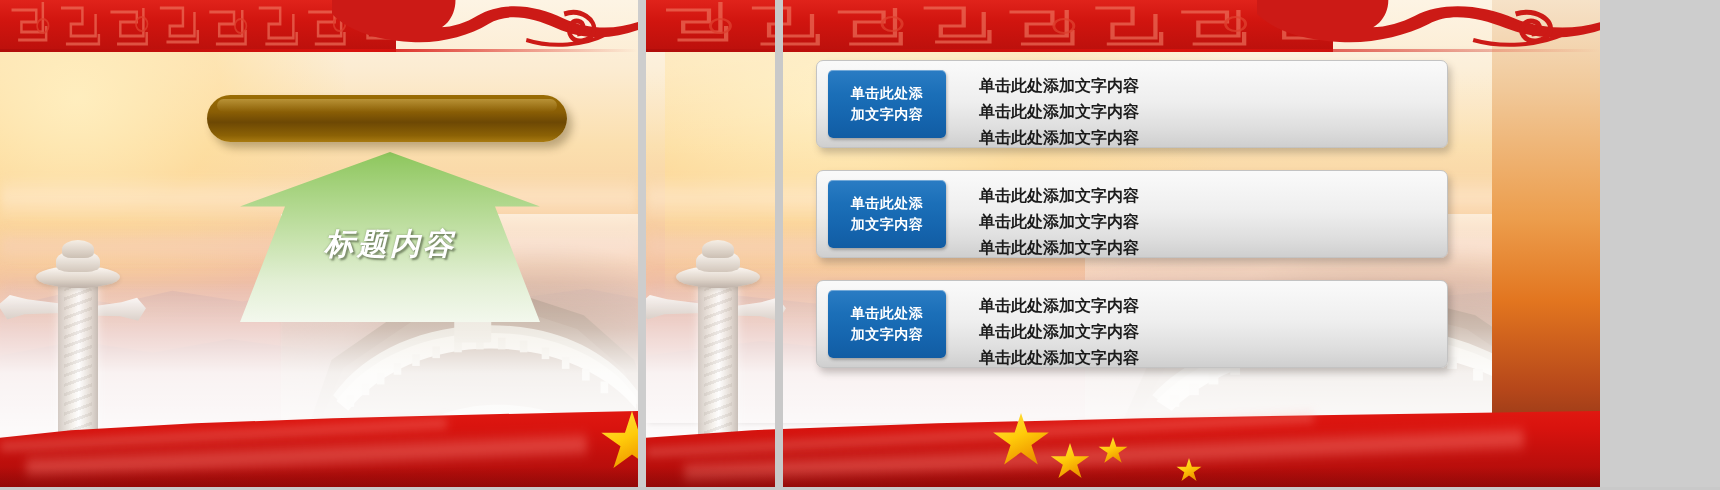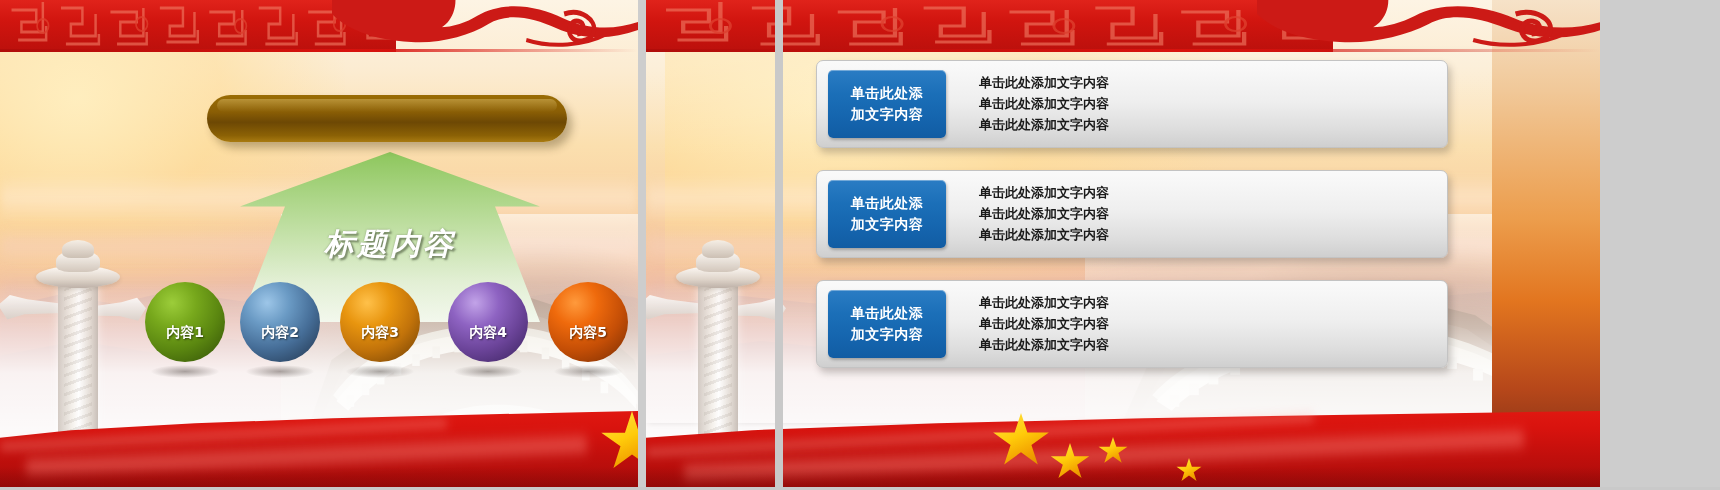--- a/index.html
+++ b/index.html
@@ -139,22 +139,22 @@
   .row{position:relative;height:86px;margin-bottom:22px;border-radius:7px;
     background:linear-gradient(180deg,#fafafa 0%,#eeeeee 48%,#dedede 78%,#cfcfcf 100%);
     border:1px solid #c3c3c3;box-shadow:3px 5px 7px rgba(60,55,50,.26);}
   .row .tag{position:absolute;left:11px;top:9px;width:118px;height:68px;border-radius:5px;
     background:linear-gradient(180deg,#2a7cc4 0%,#1b6fb8 35%,#1565ae 70%,#115ca3 100%);
     box-shadow:inset 0 1px 0 rgba(255,255,255,.35),1px 2px 3px rgba(0,0,0,.25);
     display:flex;flex-direction:column;align-items:center;justify-content:center;}
   .row .tag span{color:#fff;font-size:14px;font-weight:bold;line-height:1.5;letter-spacing:.5px;
     font-family:"DejaVu Sans","Liberation Sans",sans-serif;}
   .row .body{position:absolute;left:162px;top:12px;right:14px;}
-  .row .body span{display:block;color:#1b1b1b;font-size:13px;font-weight:bold;line-height:1.62;
-    font-family:Liberation Mono, monospace;}
+  .row .body span{display:block;color:#1b1b1b;font-size:16px;font-weight:bold;line-height:1.62;
+    font-family:Liberation Sans, sans-serif;}
 
   .divider{position:absolute;left:775px;top:0;width:8px;height:490px;background:#c9c9c9;z-index:60;}
   .botstrip{position:absolute;left:0;right:0;bottom:0;height:3px;background:#c9c9c9;z-index:61;}
 </style>
 </head>
 <body>
 
 <div class="deck">
 
   <div class="slide left">
@@ -216,42 +216,20 @@
         <div class="cap"></div>
           <div class="beast"></div>
       </div>
     </div>
 
     <div class="topbar"></div>
 
     <div class="arrow"></div>
     <div class="arrow-label">标题内容</div>
 
-    <div class="balls">
-      <div class="ball" style="left:145px;background:radial-gradient(circle at 34% 26%,#9ccd3a 0%,#77a81c 30%,#5a8610 60%,#2f4c06 100%);">
-        <div class="shadow"></div>
-        <div class="lbl">内容1</div>
-      </div>
-      <div class="ball" style="left:240px;background:radial-gradient(circle at 34% 26%,#9dc6e8 0%,#6a9ac4 28%,#466e98 58%,#1e3047 100%);">
-        <div class="shadow"></div>
-        <div class="lbl">内容2</div>
-      </div>
-      <div class="ball" style="left:340px;background:radial-gradient(circle at 34% 26%,#ffc14a 0%,#e8950f 30%,#c2730a 60%,#6b3c04 100%);">
-        <div class="shadow"></div>
-        <div class="lbl">内容3</div>
-      </div>
-      <div class="ball" style="left:448px;background:radial-gradient(circle at 34% 26%,#c2a3e8 0%,#8e63c2 30%,#6b4499 60%,#38205a 100%);">
-        <div class="shadow"></div>
-        <div class="lbl">内容4</div>
-      </div>
-      <div class="ball" style="left:548px;background:radial-gradient(circle at 34% 26%,#ff9a3c 0%,#ef6a0c 28%,#c44e06 60%,#742b03 100%);">
-        <div class="shadow"></div>
-        <div class="lbl">内容5</div>
-      </div>
-    </div>
 
     <div class="silk">
       <div class="band"></div>
         <div class="sheen2"></div>
         <div class="sheen1"></div>
         <div class="dark"></div>
     </div>
     <div class="star" style="left:600px;bottom:14px;width:64px;height:62px;z-index:18;"></div>
     <div class="star" style="left:672px;bottom:8px;width:42px;height:40px;z-index:18;"></div>
     <div class="star" style="left:726px;bottom:2px;width:34px;height:32px;z-index:18;"></div>

